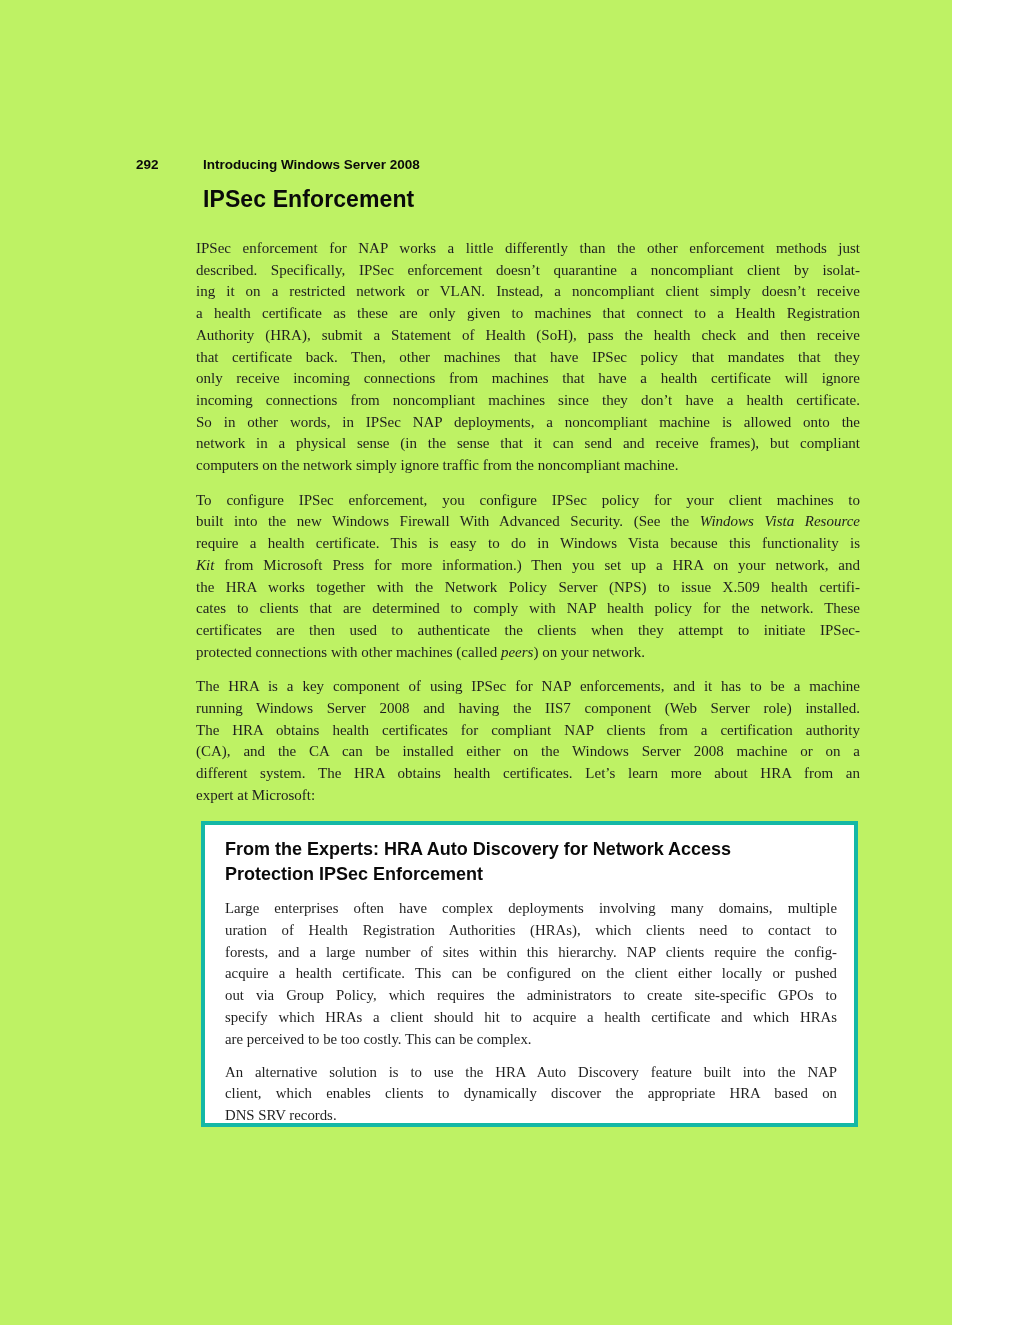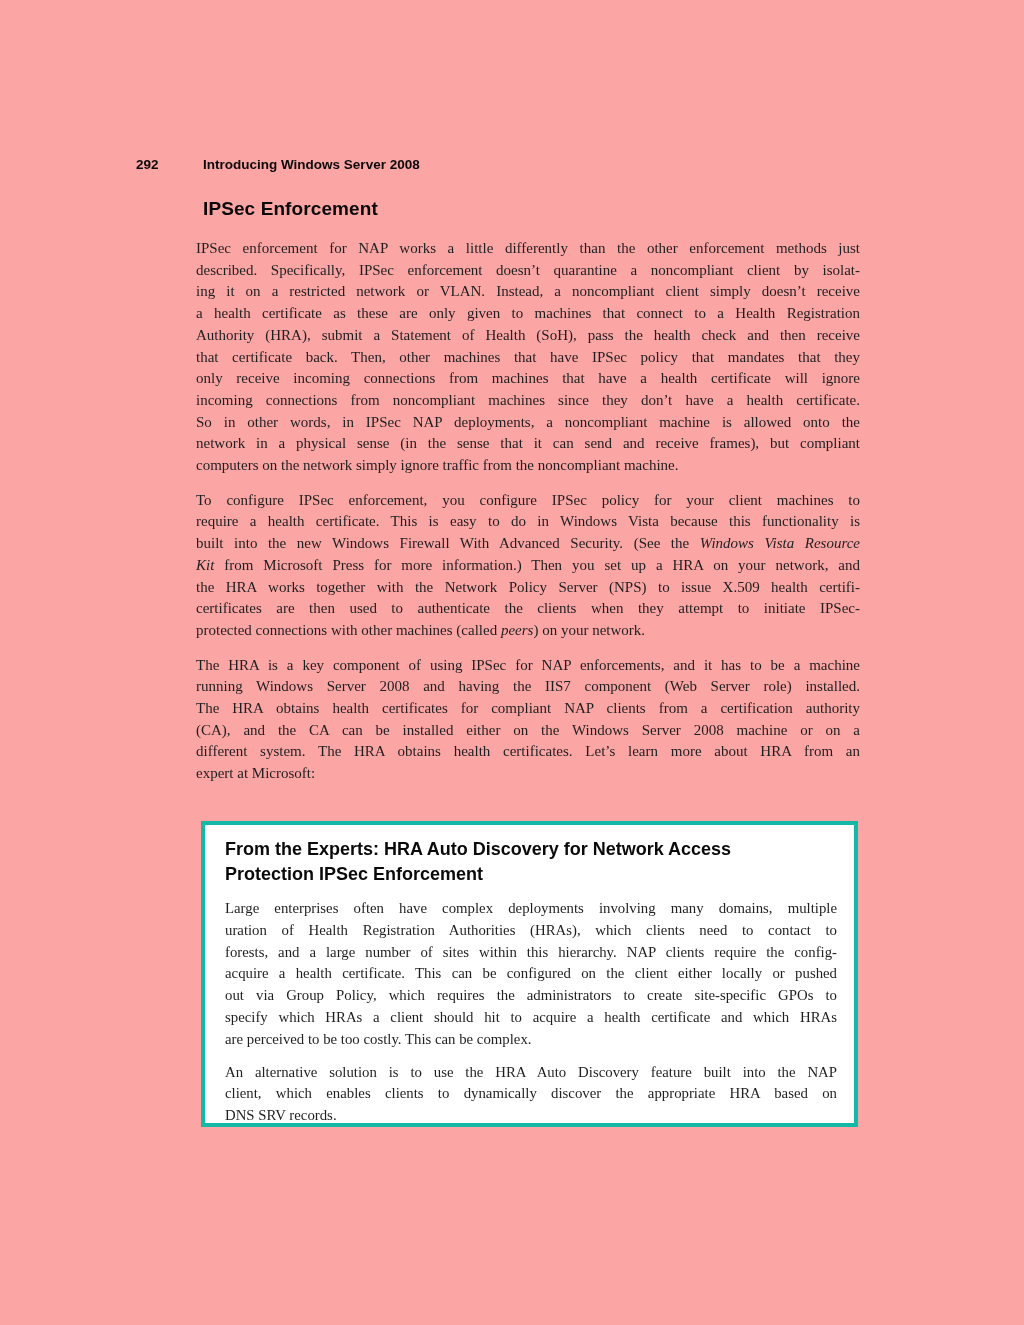--- a/index.html
+++ b/index.html
@@ -2,23 +2,23 @@
 <html><head>
 <meta charset="utf-8">
 <style>
   html, body {
     margin: 0;
     padding: 0;
     background: #ffffff;
   }
   .page {
     position: relative;
-    width: 1024px;
+    width: 952px;
     height: 1325px;
-    background: #fca5a5;
+    background: #bef264;
     font-family: "Liberation Serif", serif;
     color: #1f1f1f;
     overflow: hidden;
   }
   .running-header {
     position: absolute;
     top: 157px;
     left: 0;
     width: 100%;
     font-family: "Liberation Sans", sans-serif;
@@ -32,24 +32,24 @@
     top: 0;
   }
   .chapter-title {
     position: absolute;
     left: 203px;
     top: 0;
   }
   .section-heading {
     position: absolute;
     left: 203px;
-    top: 198px;
+    top: 186px;
     font-family: "Liberation Sans", sans-serif;
     font-weight: bold;
-    font-size: 19px;
+    font-size: 23px;
     color: #0a0a0a;
     letter-spacing: 0.1px;
   }
   .body-text {
     position: absolute;
     left: 196px;
     top: 238px;
     width: 664px;
     font-size: 15px;
     line-height: 21.7px;
@@ -119,24 +119,25 @@
         <div class="line">Authority (HRA), submit a Statement of Health (SoH), pass the health check and then receive</div>
         <div class="line">that certificate back. Then, other machines that have IPSec policy that mandates that they</div>
         <div class="line">only receive incoming connections from machines that have a health certificate will ignore</div>
         <div class="line">incoming connections from noncompliant machines since they don’t have a health certificate.</div>
         <div class="line">So in other words, in IPSec NAP deployments, a noncompliant machine is allowed onto the</div>
         <div class="line">network in a physical sense (in the sense that it can send and receive frames), but compliant</div>
         <div class="line">computers on the network simply ignore traffic from the noncompliant machine.</div>
       </div>
     <div class="paragraph">
         <div class="line">To configure IPSec enforcement, you configure IPSec policy for your client machines to</div>
+        <div class="line">built into the new Windows Firewall With Advanced Security. (See the <span class="it">Windows Vista Resource</span></div>
         <div class="line">require a health certificate. This is easy to do in Windows Vista because this functionality is</div>
-        <div class="line">built into the new Windows Firewall With Advanced Security. (See the <span class="it">Windows Vista Resource</span></div>
         <div class="line"><span class="it">Kit</span> from Microsoft Press for more information.) Then you set up a HRA on your network, and</div>
         <div class="line">the HRA works together with the Network Policy Server (NPS) to issue X.509 health certifi-</div>
+        <div class="line">cates to clients that are determined to comply with NAP health policy for the network. These</div>
         <div class="line">certificates are then used to authenticate the clients when they attempt to initiate IPSec-</div>
         <div class="line">protected connections with other machines (called <span class="it">peers</span>) on your network.</div>
       </div>
     <div class="paragraph">
         <div class="line">The HRA is a key component of using IPSec for NAP enforcements, and it has to be a machine</div>
         <div class="line">running Windows Server 2008 and having the IIS7 component (Web Server role) installed.</div>
         <div class="line">The HRA obtains health certificates for compliant NAP clients from a certification authority</div>
         <div class="line">(CA), and the CA can be installed either on the Windows Server 2008 machine or on a</div>
         <div class="line">different system. The HRA obtains health certificates. Let’s learn more about HRA from an</div>
         <div class="line">expert at Microsoft:</div>

